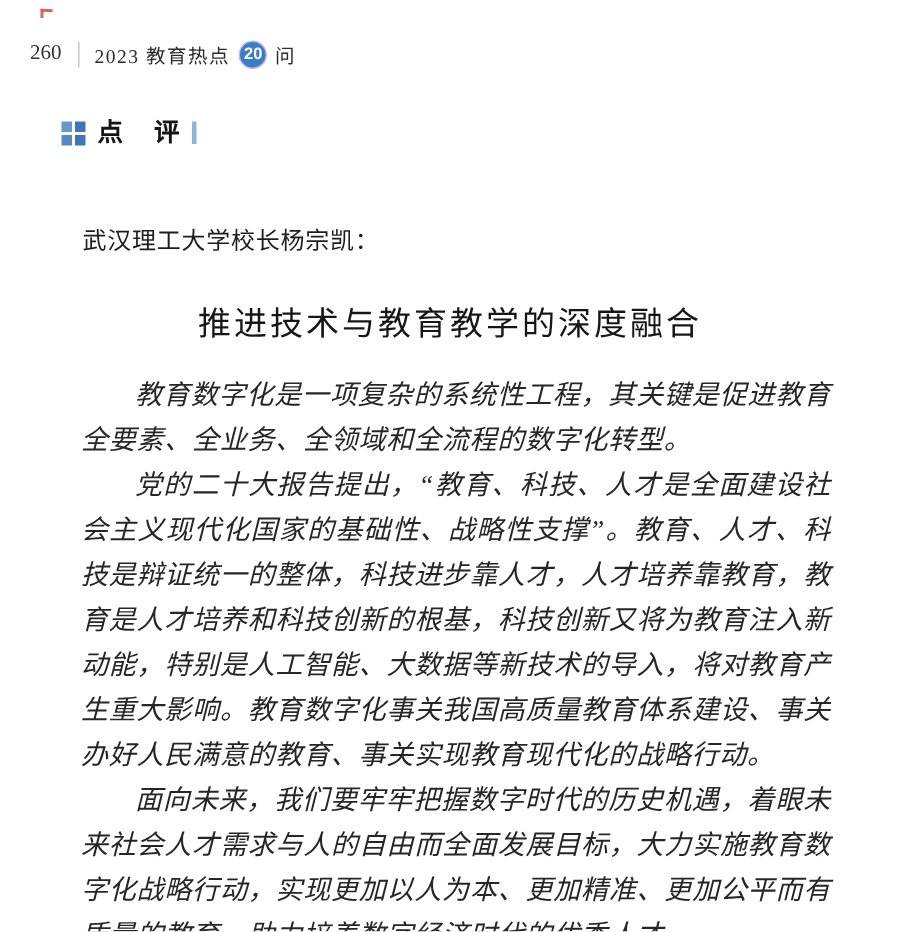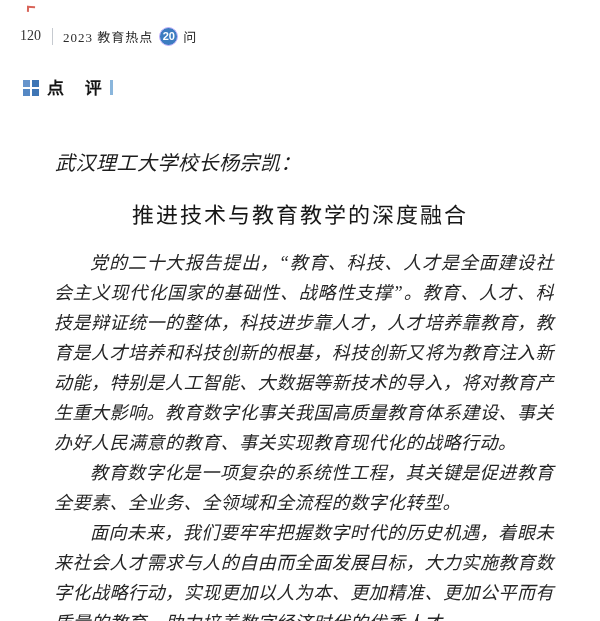--- a/index.html
+++ b/index.html
@@ -47,22 +47,22 @@
     border:1px solid #c4b5fd;
     color:#fff;
     font:bold 11px/17px "Liberation Sans","DejaVu Sans",sans-serif;
     text-align:center;
     display:inline-block;
     margin:0 5px 0 6px;
   }
 
   
   .section-head{
-    position:absolute; top:80px; left:23px;
-    display:flex; align-items:flex-start;
+    position:absolute; top:80px; left:41px;
+    display:flex; align-items:center;
   }
   .grid-icon{
     width:16px; height:16px;
     display:grid;
     grid-template-columns:1fr 1fr; grid-template-rows:1fr 1fr;
     gap:2px;
     margin-right:8px;
   }
   .grid-icon span{ display:block; }
   .grid-icon .q1{ background:#6795cc; }
@@ -76,23 +76,22 @@
   }
   .blue-bar{
     width:3px; height:15px;
     background:var(--bar-blue,#8ab6dc);
     margin-left:0px;
   }
 
   
   .speaker{
     position:absolute; top:147px; left:55px;
-    font-size:20px; color:#1d1d1d;
+    font-size:16px; color:#1d1d1d;
     letter-spacing:.5px;
-    font-style:italic;
   }
 
   
   .title{
     position:absolute; top:197px; left:0; width:600px;
     text-align:center;
     font-weight:normal; font-size:22px;
     letter-spacing:2px;
     color:#161616;
   }
@@ -110,21 +109,21 @@
   .body-text p{ text-indent:2em; margin:0; }
 </style>
 </head>
 <body>
 
 <div class="page">
 
   <div class="red-mark"></div>
 
   <div class="runhead">
-    <span class="pagenum">120</span>
+    <span class="pagenum">260</span>
     <span class="head-divider"></span>
     <span class="booktitle">2023 教育热点</span>
     <span class="badge">20</span>
     <span class="booktitle">问</span>
   </div>
 
   <div class="section-head">
     <span class="grid-icon">
       <span class="q1"></span>
       <span class="q2"></span>
@@ -133,18 +132,18 @@
     </span>
     <span class="section-label">点 评</span>
     <span class="blue-bar"></span>
   </div>
 
   <p class="speaker">武汉理工大学校长杨宗凯：</p>
 
   <h1 class="title">推进技术与教育教学的深度融合</h1>
 
   <div class="body-text">
+    <p>教育数字化是一项复杂的系统性工程，其关键是促进教育全要素、全业务、全领域和全流程的数字化转型。</p>
     <p>党的二十大报告提出，“教育、科技、人才是全面建设社会主义现代化国家的基础性、战略性支撑”。教育、人才、科技是辩证统一的整体，科技进步靠人才，人才培养靠教育，教育是人才培养和科技创新的根基，科技创新又将为教育注入新动能，特别是人工智能、大数据等新技术的导入，将对教育产生重大影响。教育数字化事关我国高质量教育体系建设、事关办好人民满意的教育、事关实现教育现代化的战略行动。</p>
-    <p>教育数字化是一项复杂的系统性工程，其关键是促进教育全要素、全业务、全领域和全流程的数字化转型。</p>
     <p>面向未来，我们要牢牢把握数字时代的历史机遇，着眼未来社会人才需求与人的自由而全面发展目标，大力实施教育数字化战略行动，实现更加以人为本、更加精准、更加公平而有质量的教育，助力培养数字经济时代的优秀人才。</p>
   </div>
 
 </div>
 
 </body></html>

